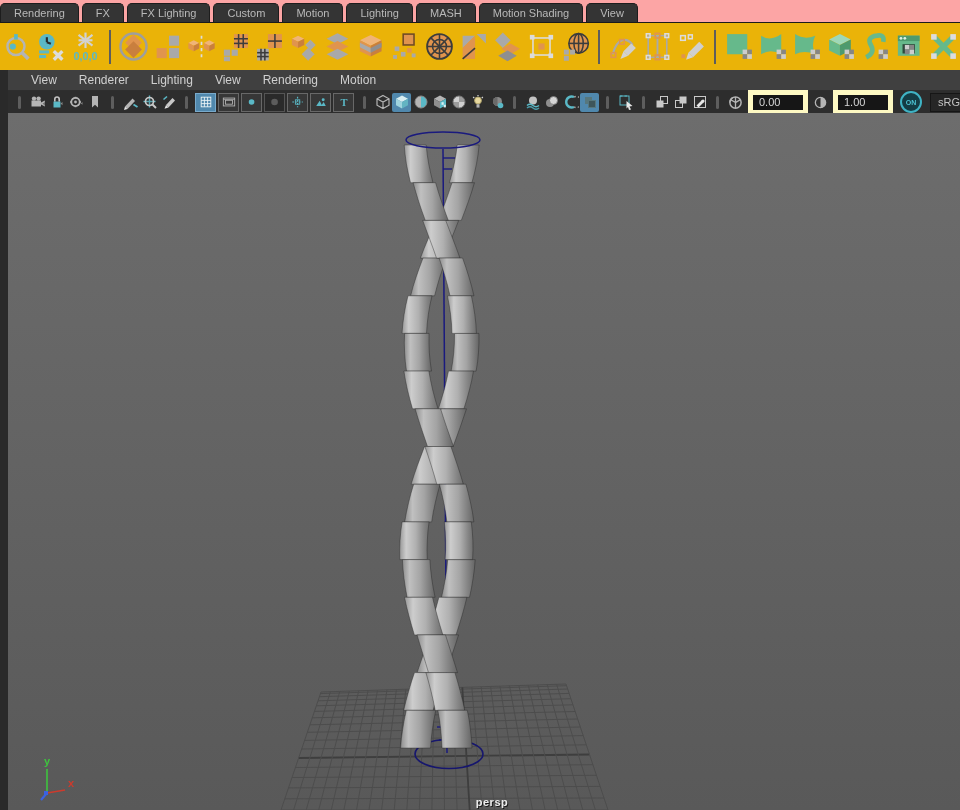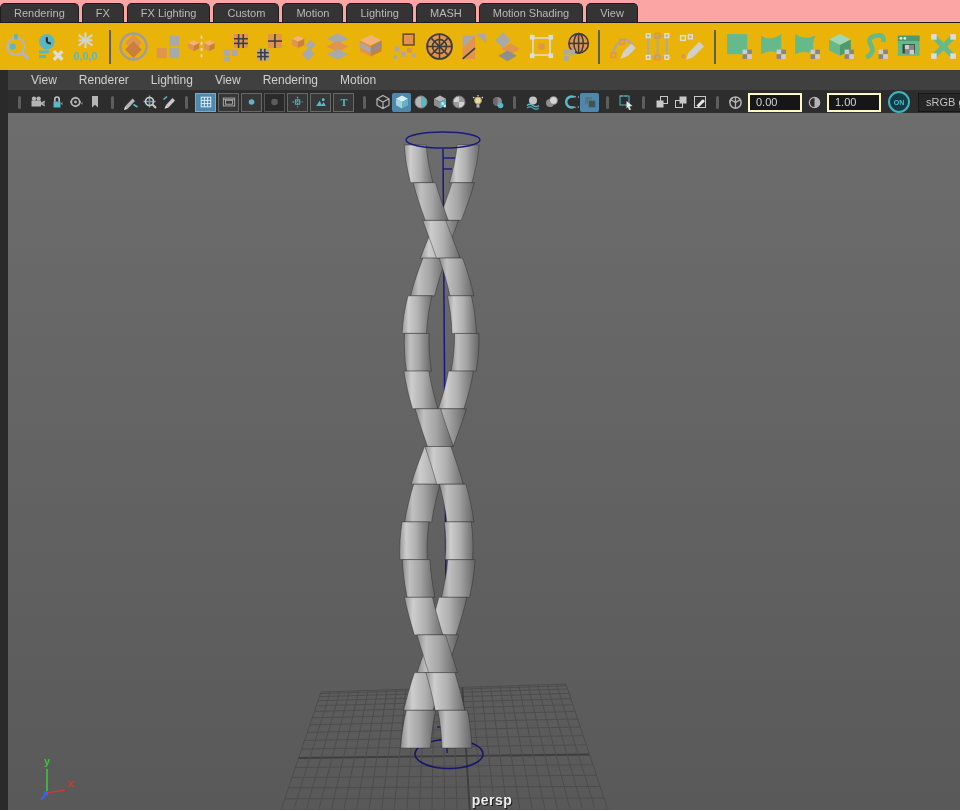--- a/index.html
+++ b/index.html
@@ -15,28 +15,28 @@
   .panel-wrap{border-left:8px solid #2a2a2a}
   .panelmenu{height:20px;background:#404040;display:flex;align-items:center;padding-left:12px;border-bottom:1px solid #2e2e2e}
   .pm-item{color:#d0d0d0;font-size:12px;padding:0 11px;cursor:default}
   .ptoolbar{height:22px;background:#2d2d2d;display:flex;align-items:center;padding-left:3px}
   .tb-icon{width:19px;height:19px;display:flex;align-items:center;justify-content:center;border-radius:2px;flex:none}
   .tb-icon.active-bg{background:#5088ad}
   .tbox{width:19px;height:17px;display:flex;align-items:center;justify-content:center;border:1px solid #686868;background:#373737;margin-right:2px;flex:none}
   .tbox.active{background:#5088ad;border-color:#79aacb}
   .tbox.dark{background:#2a2a2a;border-color:#555}
   .tb-handle{width:3px;height:13px;background:#5e5e5e;border-radius:2px;margin:0 7px;flex:none}
-  .tb-field{width:44px;height:15px;background:#161616;border:2px solid #fef9c3;color:#d6d6d6;font-size:11px;font-family:"Liberation Sans",sans-serif;padding:0 0 0 6px;margin:0 3px;flex:none}
+  .tb-field{width:44px;height:15px;background:#161616;border:5px solid #fef9c3;color:#d6d6d6;font-size:11px;font-family:"Liberation Sans",sans-serif;padding:0 0 0 6px;margin:0 3px;flex:none}
   .onbtn{width:18px;height:18px;border-radius:50%;background:#143c44;border:2px solid #3fb3c4;color:#4cc2d2;font-size:7px;font-weight:bold;display:flex;align-items:center;justify-content:center;margin:0 4px;flex:none;cursor:default}
   .dropdown{width:132px;height:17px;background:#262626;border:1px solid #161616;display:flex;align-items:center;margin-left:4px;cursor:default}
   .dropdown .dd-text{flex:1;color:#c2c2c2;font-size:11px;padding-left:7px;white-space:nowrap;overflow:hidden}
   
   .viewport{position:relative;height:697px;background:linear-gradient(#6d6d6d,#595959);overflow:hidden}
   .viewport svg{position:absolute;left:0;top:0}
-  .persp-label{position:absolute;left:16px;right:0;bottom:2px;text-align:center;color:#ececec;font-size:14px;font-weight:bold;letter-spacing:.5px;text-shadow:1px 1px 0 #1a1a1a;pointer-events:none}
+  .persp-label{position:absolute;left:16px;right:0;bottom:2px;text-align:center;color:#ececec;font-size:11px;font-weight:bold;letter-spacing:.5px;text-shadow:1px 1px 0 #1a1a1a;pointer-events:none}
 </style>
 </head>
 <body>
 
 <div class="tabbar" id="tabbar">
     <div class="tab">Rendering</div>
     <div class="tab">FX</div>
     <div class="tab">FX Lighting</div>
     <div class="tab">Custom</div>
     <div class="tab">Motion</div>

